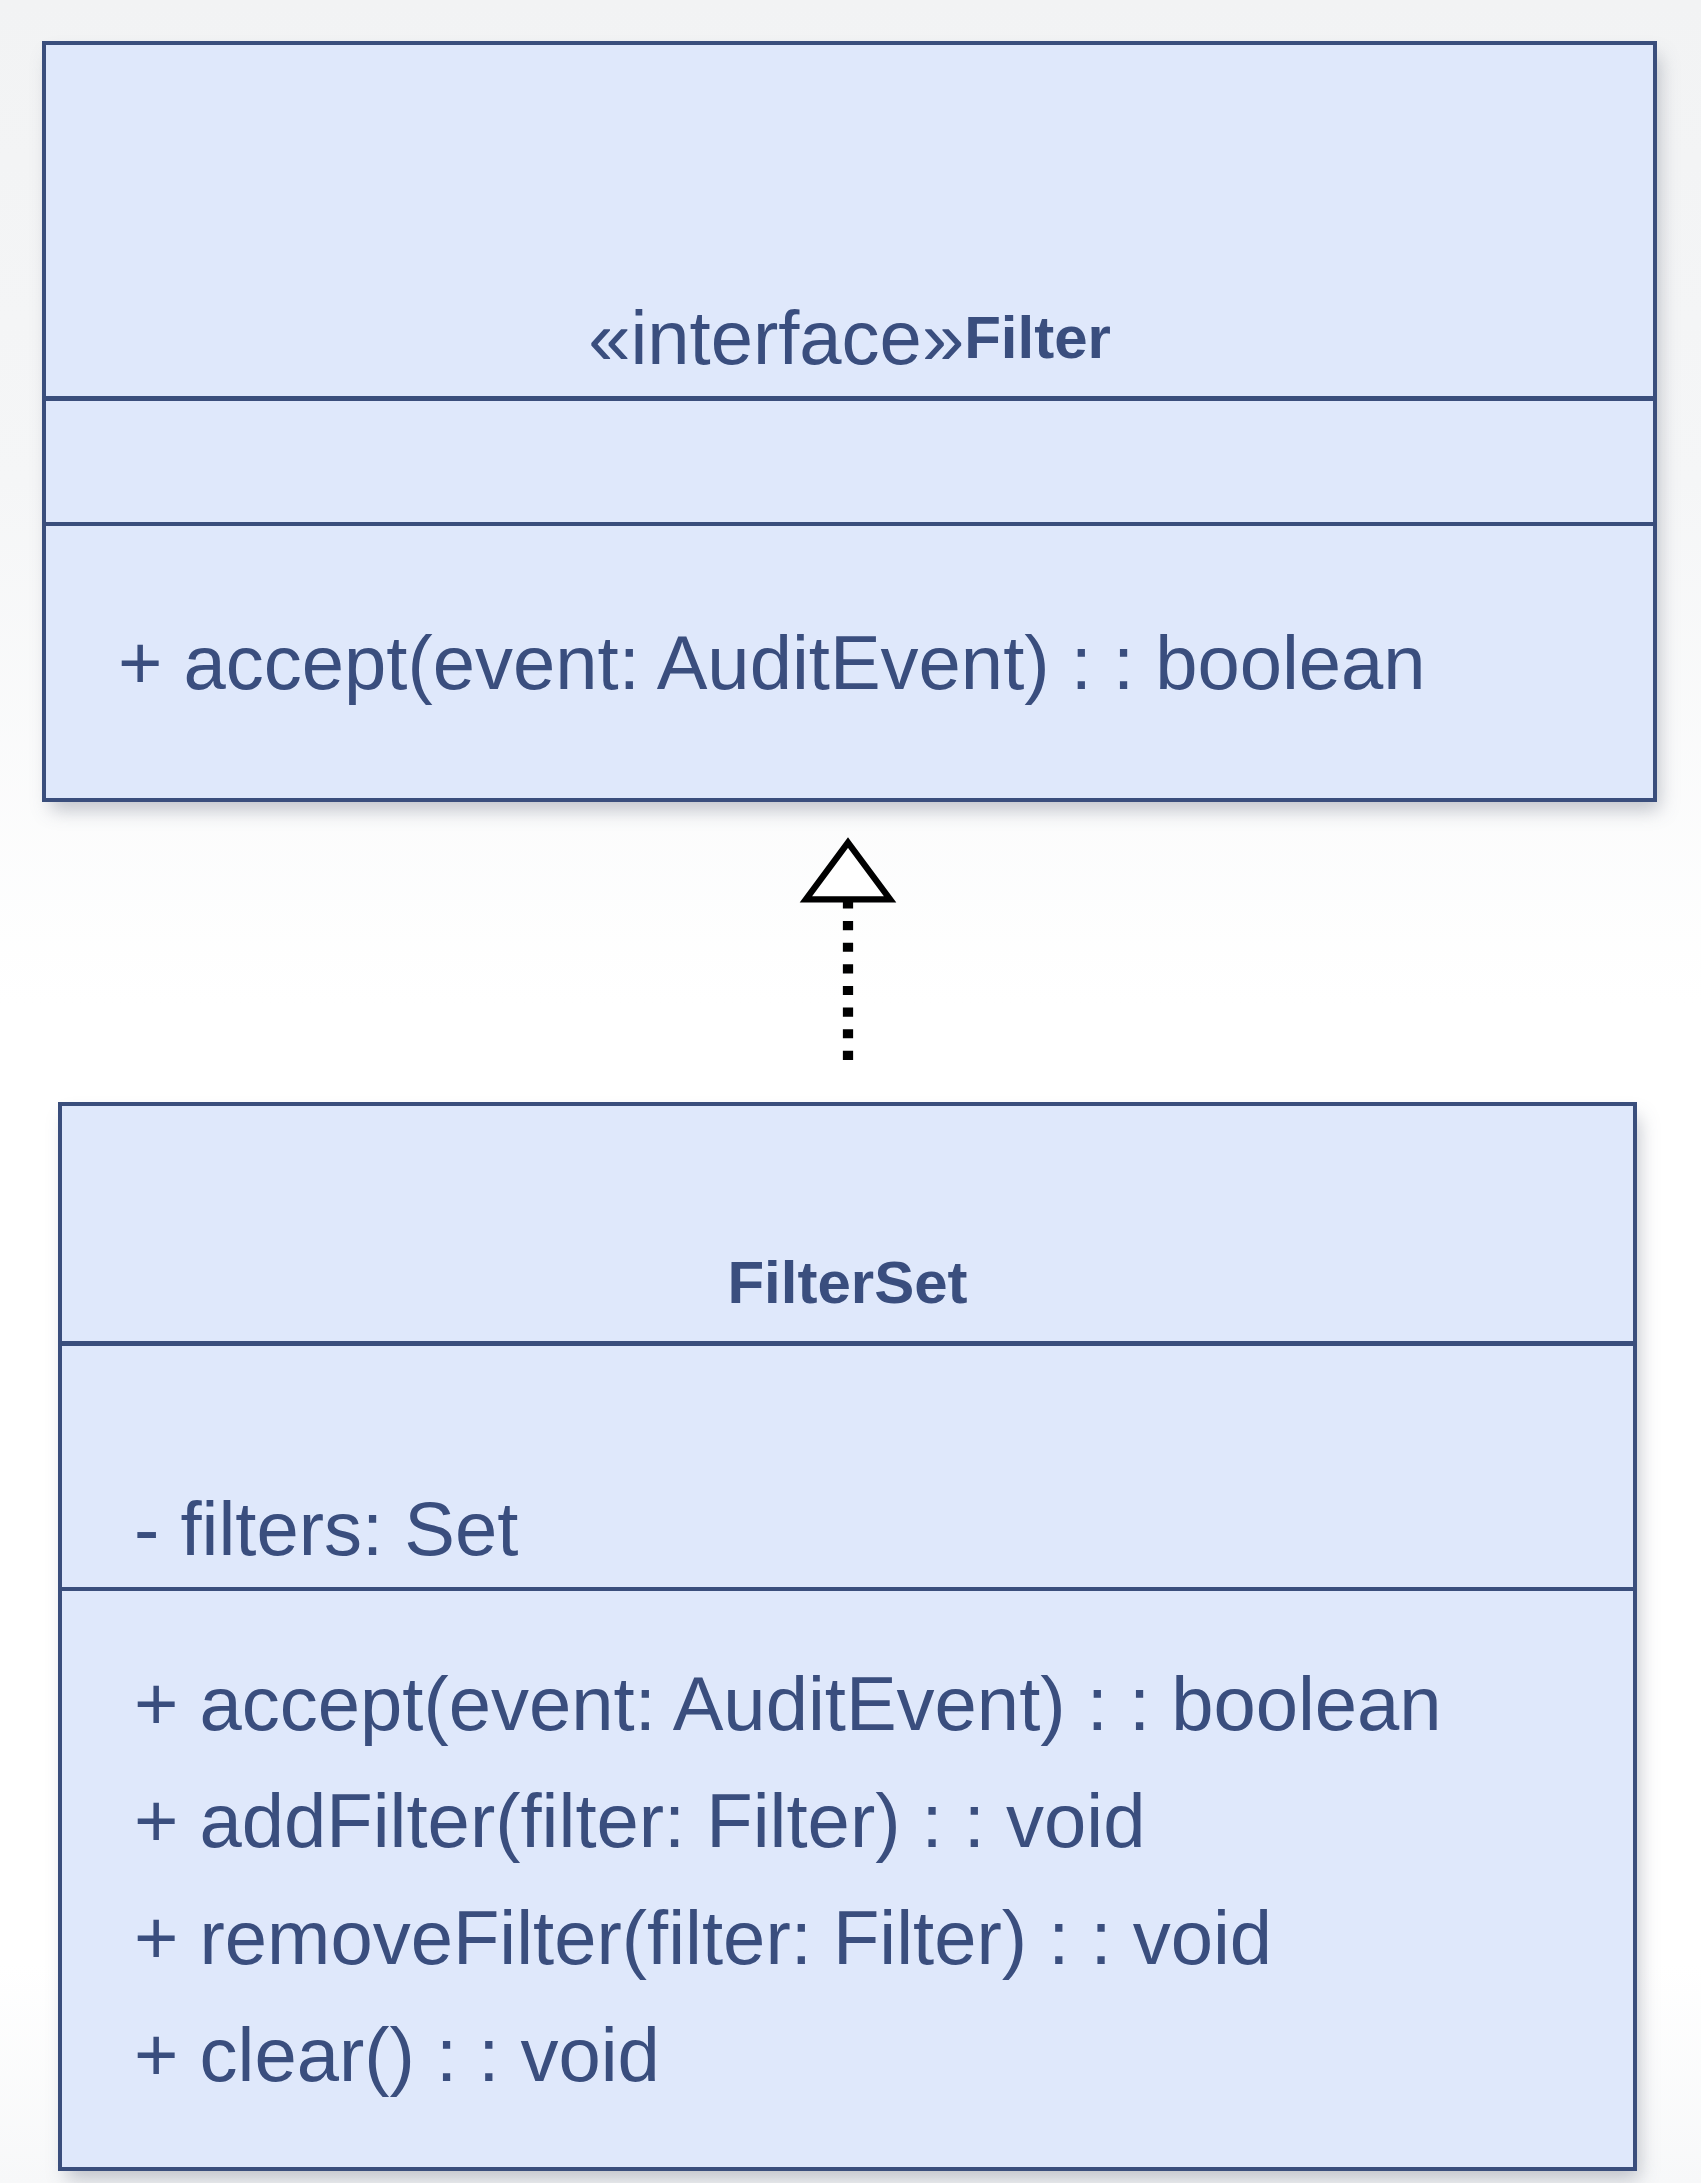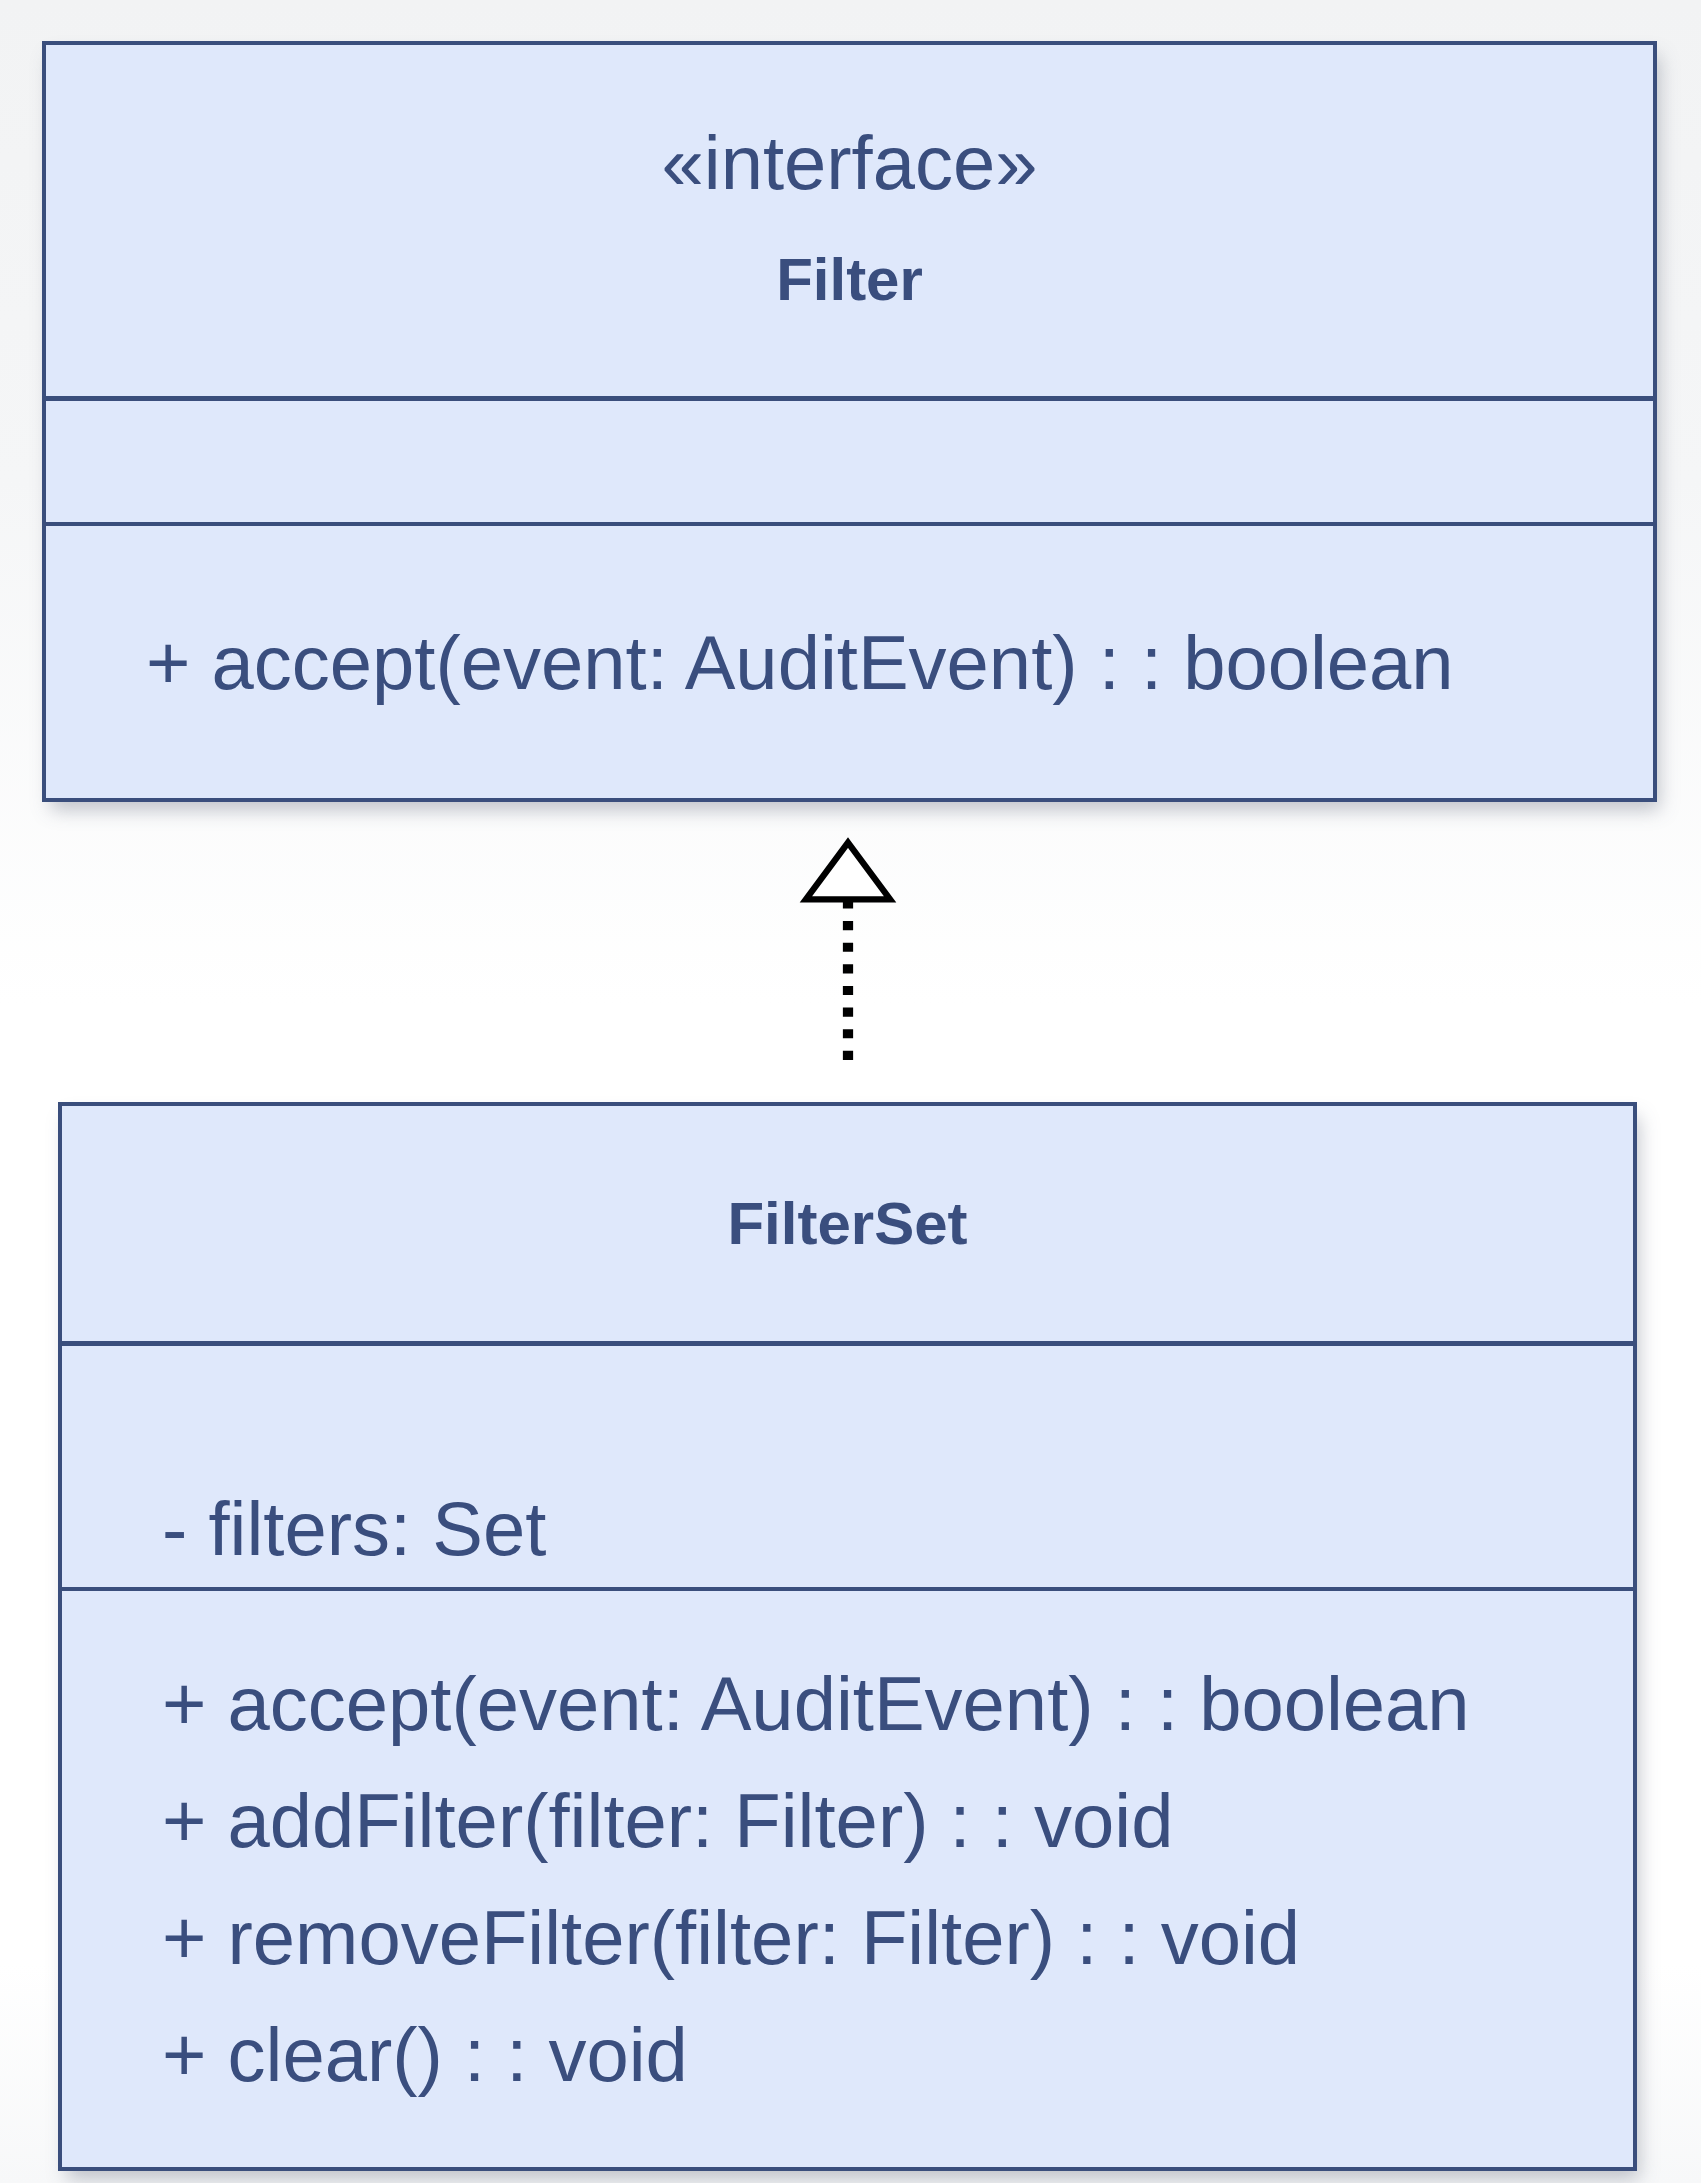--- a/index.html
+++ b/index.html
@@ -42,22 +42,22 @@
   .box-filter .sec-methods { flex: 1; }
 
   
   .box-filterset { left: 58px; top: 1102px; width: 1579px; height: 1069px; }
   .box-filterset .sec-title   { height: 235px; }
   .box-filterset .sec-attrs   { height: 241px; display: flex; align-items: flex-end; }
   .box-filterset .sec-methods { flex: 1; }
 
   .sec-title {
     display: flex;
-    flex-direction: column;
-    align-items: center;
+    flex-direction: row;
+    align-items: flex-end;
     justify-content: center;
     text-align: center;
   }
 
   .stereotype {
     font-size: 76px;
     line-height: 117px;
     font-weight: 400;
   }
 
@@ -69,21 +69,21 @@
 
   .sec-methods {
     display: flex;
     flex-direction: column;
     justify-content: center;
   }
 
   .member-line {
     font-size: 76px;
     line-height: 117px;
-    padding-left: 100px;
+    padding-left: 72px;
     white-space: nowrap;
   }
 
   .arrow-svg {
     position: absolute;
     left: 791px;
     top: 830px;
     width: 114px;
     height: 239px;
   }

